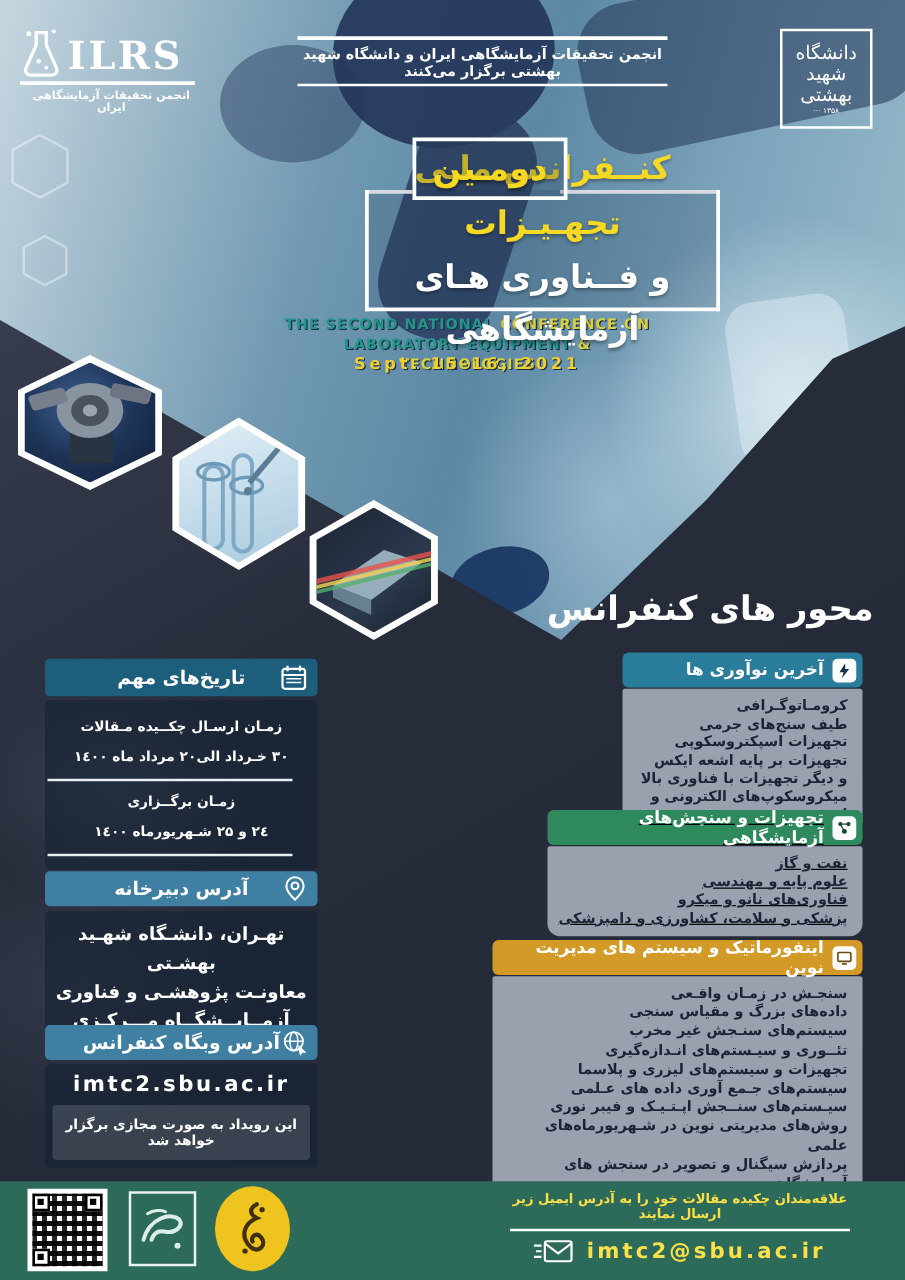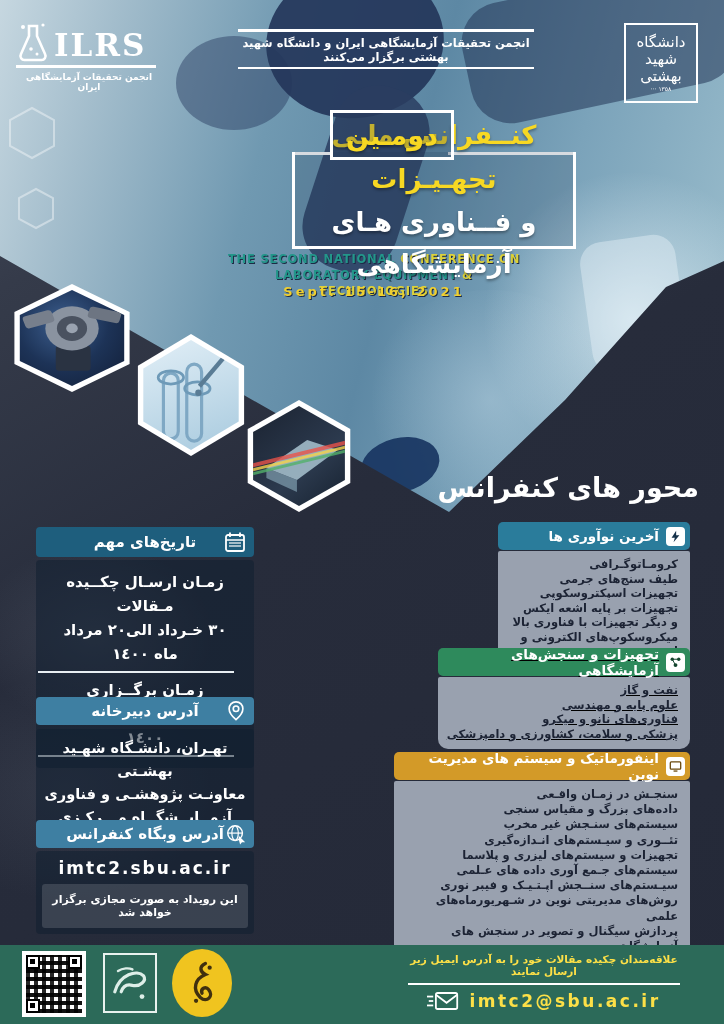--- a/index.html
+++ b/index.html
@@ -78,21 +78,21 @@
   #tg1{right:34px;top:648px;width:252px;text-decoration:underline;} #tg1 .hd{background:#2e8a5c;}
   #tg2{right:34px;top:752px;width:296px;} #tg2 .hd{background:#d39a28;}
   #tg2 .bd div{line-height:15.2px;}
   
   .sb{position:absolute;left:36px;width:218px;z-index:7;}
   .sbh{height:30px;border-radius:4px;position:relative;display:flex;align-items:center;justify-content:center;
     color:#fff;font-weight:bold;font-size:15px;}
   .sbh .sic{position:absolute;right:7px;top:3px;}
   .sbb{background:rgba(16,30,48,.52);border-radius:4px;color:#fff;text-align:center;direction:rtl;}
   #dates{top:527px;} #dates .sbh{background:#1e5e7d;}
-  #dates .sbb{margin-top:3px;padding:10px 20px 6px;font-weight:bold;font-size:15px;line-height:24px;}
+  #dates .sbb{margin-top:3px;padding:10px 20px 6px;font-weight:bold;font-size:11px;line-height:24px;}
   #dates hr{border:none;border-top:2px solid #e8eef2;width:196px;margin:5px auto;}
   #addr{top:697px;} #addr .sbh{background:#3e7fa2;height:28px;}
   #addr .sbb{margin-top:4px;padding:8px 4px;font-weight:bold;font-size:14.5px;line-height:23px;}
   #web{top:820px;} #web .sbh{background:#3e7fa2;height:28px;}
   #web .sbb{margin-top:3px;padding:7px 6px 6px;}
   #weburl{font-size:17px;font-weight:bold;letter-spacing:2px;direction:ltr;}
   #webnote{background:rgba(255,255,255,.14);border-radius:3px;font-size:11px;font-weight:bold;
     margin-top:6px;padding:9px 0;}
   
   #footer{left:0;top:945px;width:724px;height:79px;background:#2c6a59;z-index:8;}

